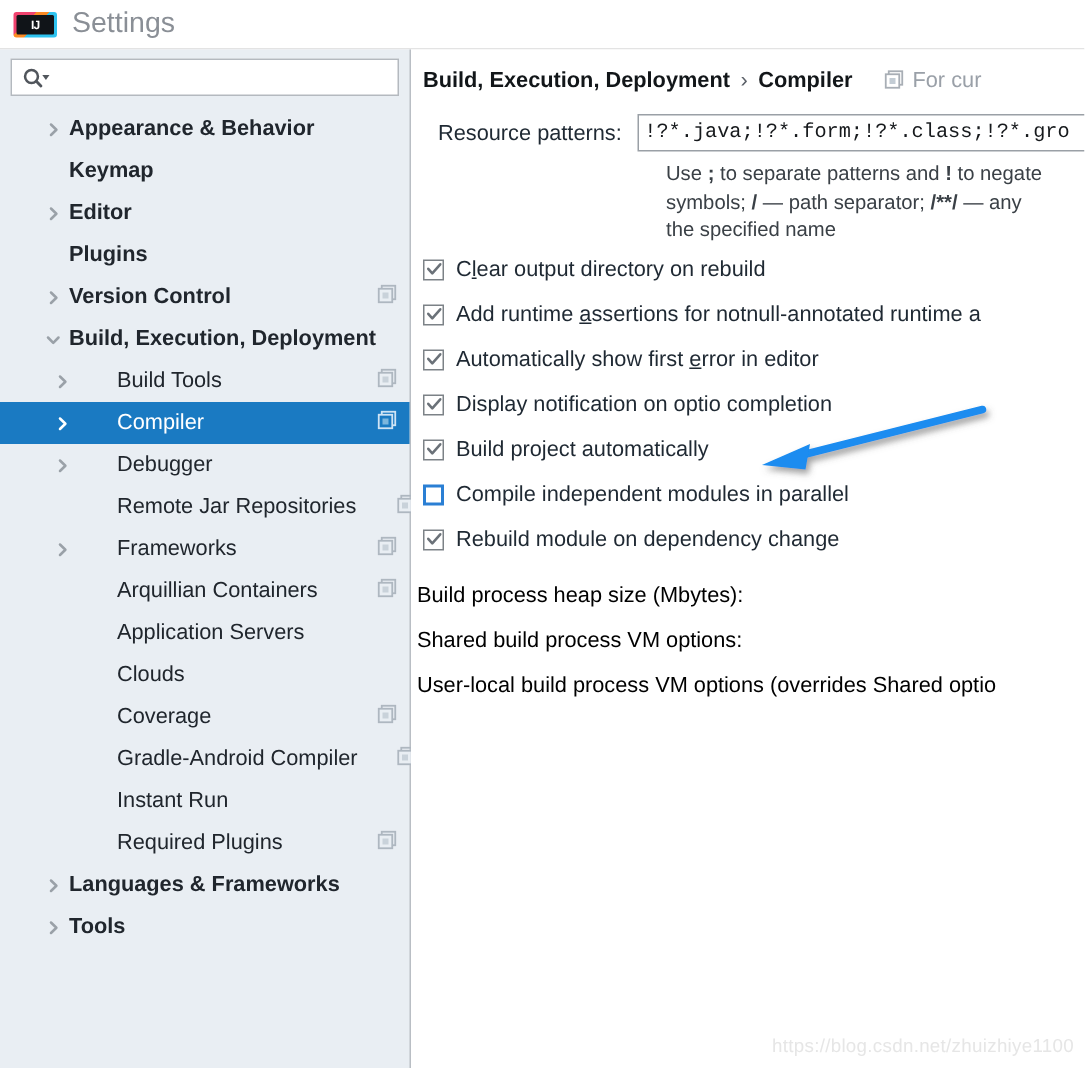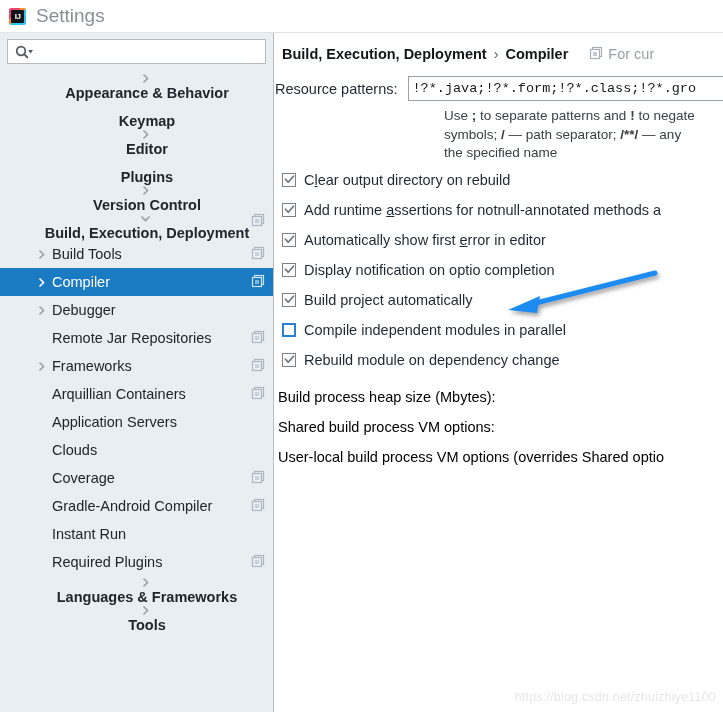--- a/index.html
+++ b/index.html
@@ -16,21 +16,21 @@
   
   #titlebar {
     height: 33px;
     background: #ffffff;
     display: flex;
     align-items: center;
     padding-left: 9px;
     border-bottom: 1px solid #e3e3e3;
   }
   #app-logo {
-    width: 17px; height: 17px;
+    width: 29px; height: 17px;
     position: relative;
     border-radius: 2px;
     overflow: hidden;
     background: linear-gradient(135deg,#f0436f 0%, #f0436f 34%, #fb8b24 34%, #fb8b24 52%, #2ec3f0 52%, #2ec3f0 100%);
     flex: 0 0 auto;
   }
   #app-logo .inner {
     position: absolute;
     left: 2px; top: 2px; right: 2px; bottom: 2px;
     background: #101418;
@@ -87,22 +87,22 @@
     padding-right: 8px;
   }
   .tree-row .twisty {
     width: 13px; height: 13px;
     flex: 0 0 13px;
     margin-right: 4px;
     position: relative;
   }
   .tree-row .twisty.none { visibility: hidden; }
   .tree-row .label { white-space: nowrap; }
-  .tree-row.lvl0 { padding-left: 29px; flex-direction: column; }
-  .tree-row.lvl1 { padding-left: 35px; }
+  .tree-row.lvl0 { padding-left: 29px; }
+  .tree-row.lvl1 { padding-left: 35px; gap: 26px; }
   .tree-row.lvl0 .label { font-weight: bold; }
   .tree-row.selected { background: #1a7ac2; color: #ffffff; }
   .copy-ico { margin-left: auto; flex: 0 0 auto; display: block; }
 
   
   #panel {
     flex: 1 1 auto;
     background: #ffffff;
     position: relative;
     padding: 0;
@@ -124,21 +124,21 @@
     color: #9aa0a8;
     font-size: 14.5px;
     white-space: nowrap;
   }
   #scope-note .scope-label { margin-left: 5px; }
 
   .field-row {
     display: flex;
     align-items: center;
     margin-top: 14px;
-    padding-left: 1px;
+    padding-left: 18px;
     white-space: nowrap;
   }
   .field-label { font-size: 14.5px; color: #1f2933; }
   #patterns-input {
     margin-left: 10px;
     height: 25px;
     width: 470px;
     border: 1px solid #9aa0a6;
     background: #ffffff;
     font-family: "Liberation Mono", monospace;
@@ -443,21 +443,21 @@
             </svg>
           </span>
           <span><span>C</span><span class="mn">l</span><span>ear output directory on rebuild</span></span>
         </div>
         <div class="chk-row">
           <span class="chk">
             <svg class="tick" viewBox="0 0 11 11">
               <polyline points="1.5,5.2 4.2,8.2 9.5,2.2" fill="none" stroke="#6b7279" stroke-width="1.7" stroke-linecap="round" stroke-linejoin="round"></polyline>
             </svg>
           </span>
-          <span><span>Add runtime </span><span class="mn">a</span><span>ssertions for notnull-annotated methods a</span></span>
+          <span><span>Add runtime </span><span class="mn">a</span><span>ssertions for notnull-annotated runtime a</span></span>
         </div>
         <div class="chk-row">
           <span class="chk">
             <svg class="tick" viewBox="0 0 11 11">
               <polyline points="1.5,5.2 4.2,8.2 9.5,2.2" fill="none" stroke="#6b7279" stroke-width="1.7" stroke-linecap="round" stroke-linejoin="round"></polyline>
             </svg>
           </span>
           <span><span>Automatically show first </span><span class="mn">e</span><span>rror in editor</span></span>
         </div>
         <div class="chk-row">

